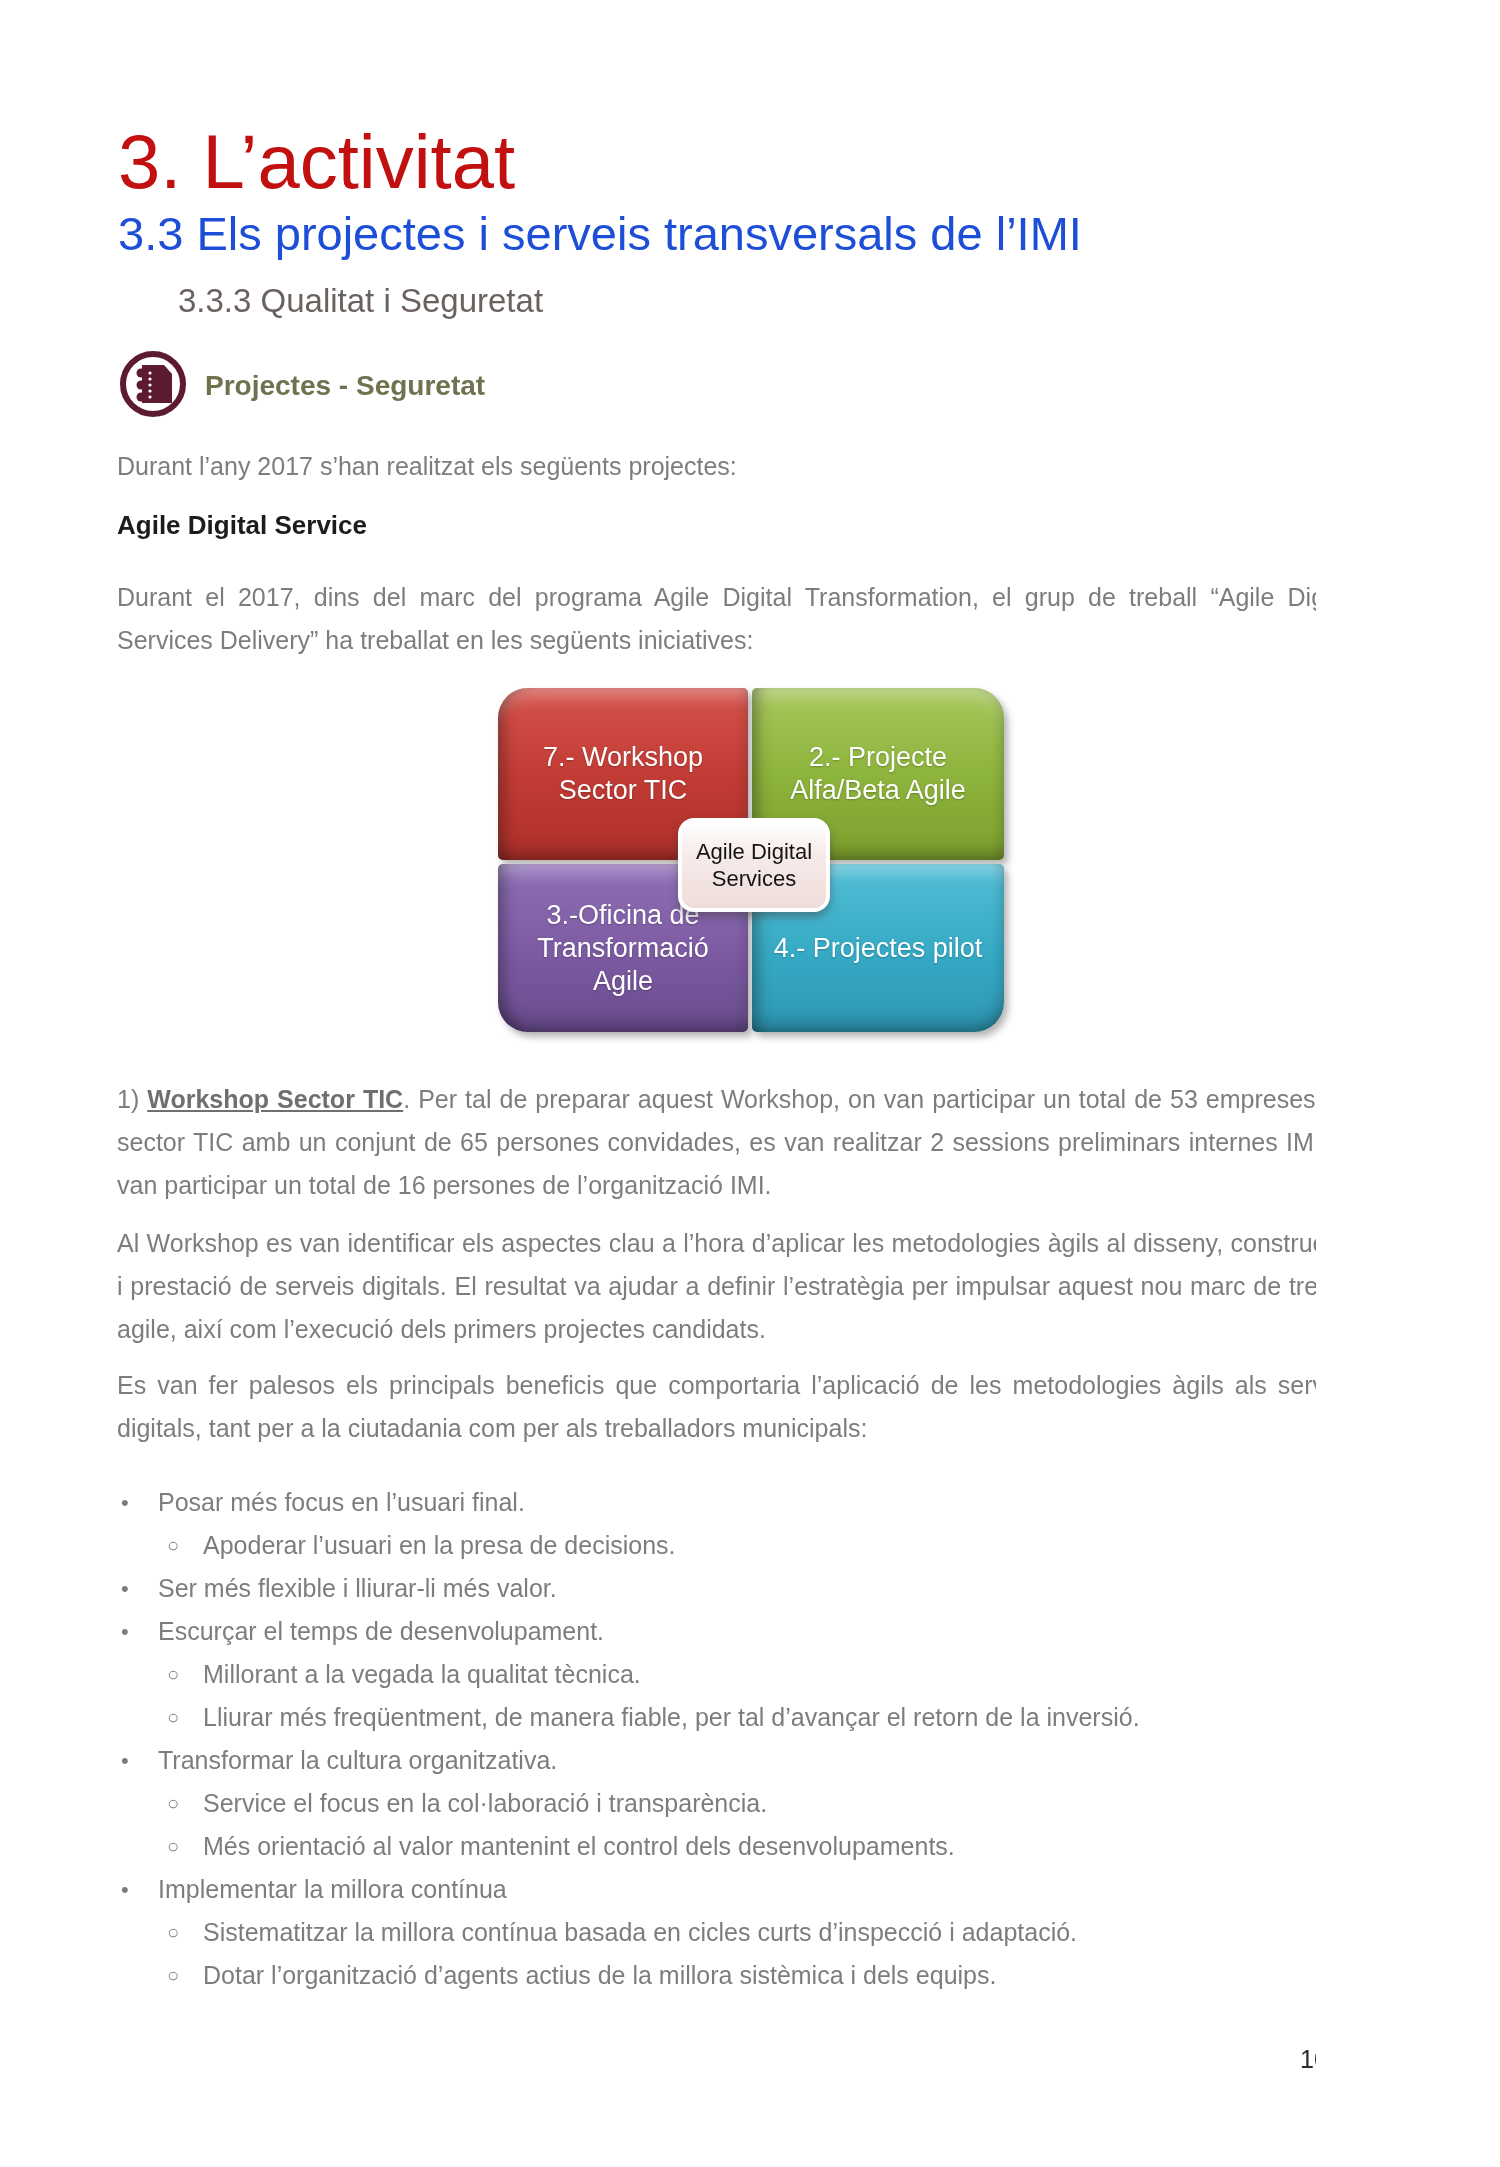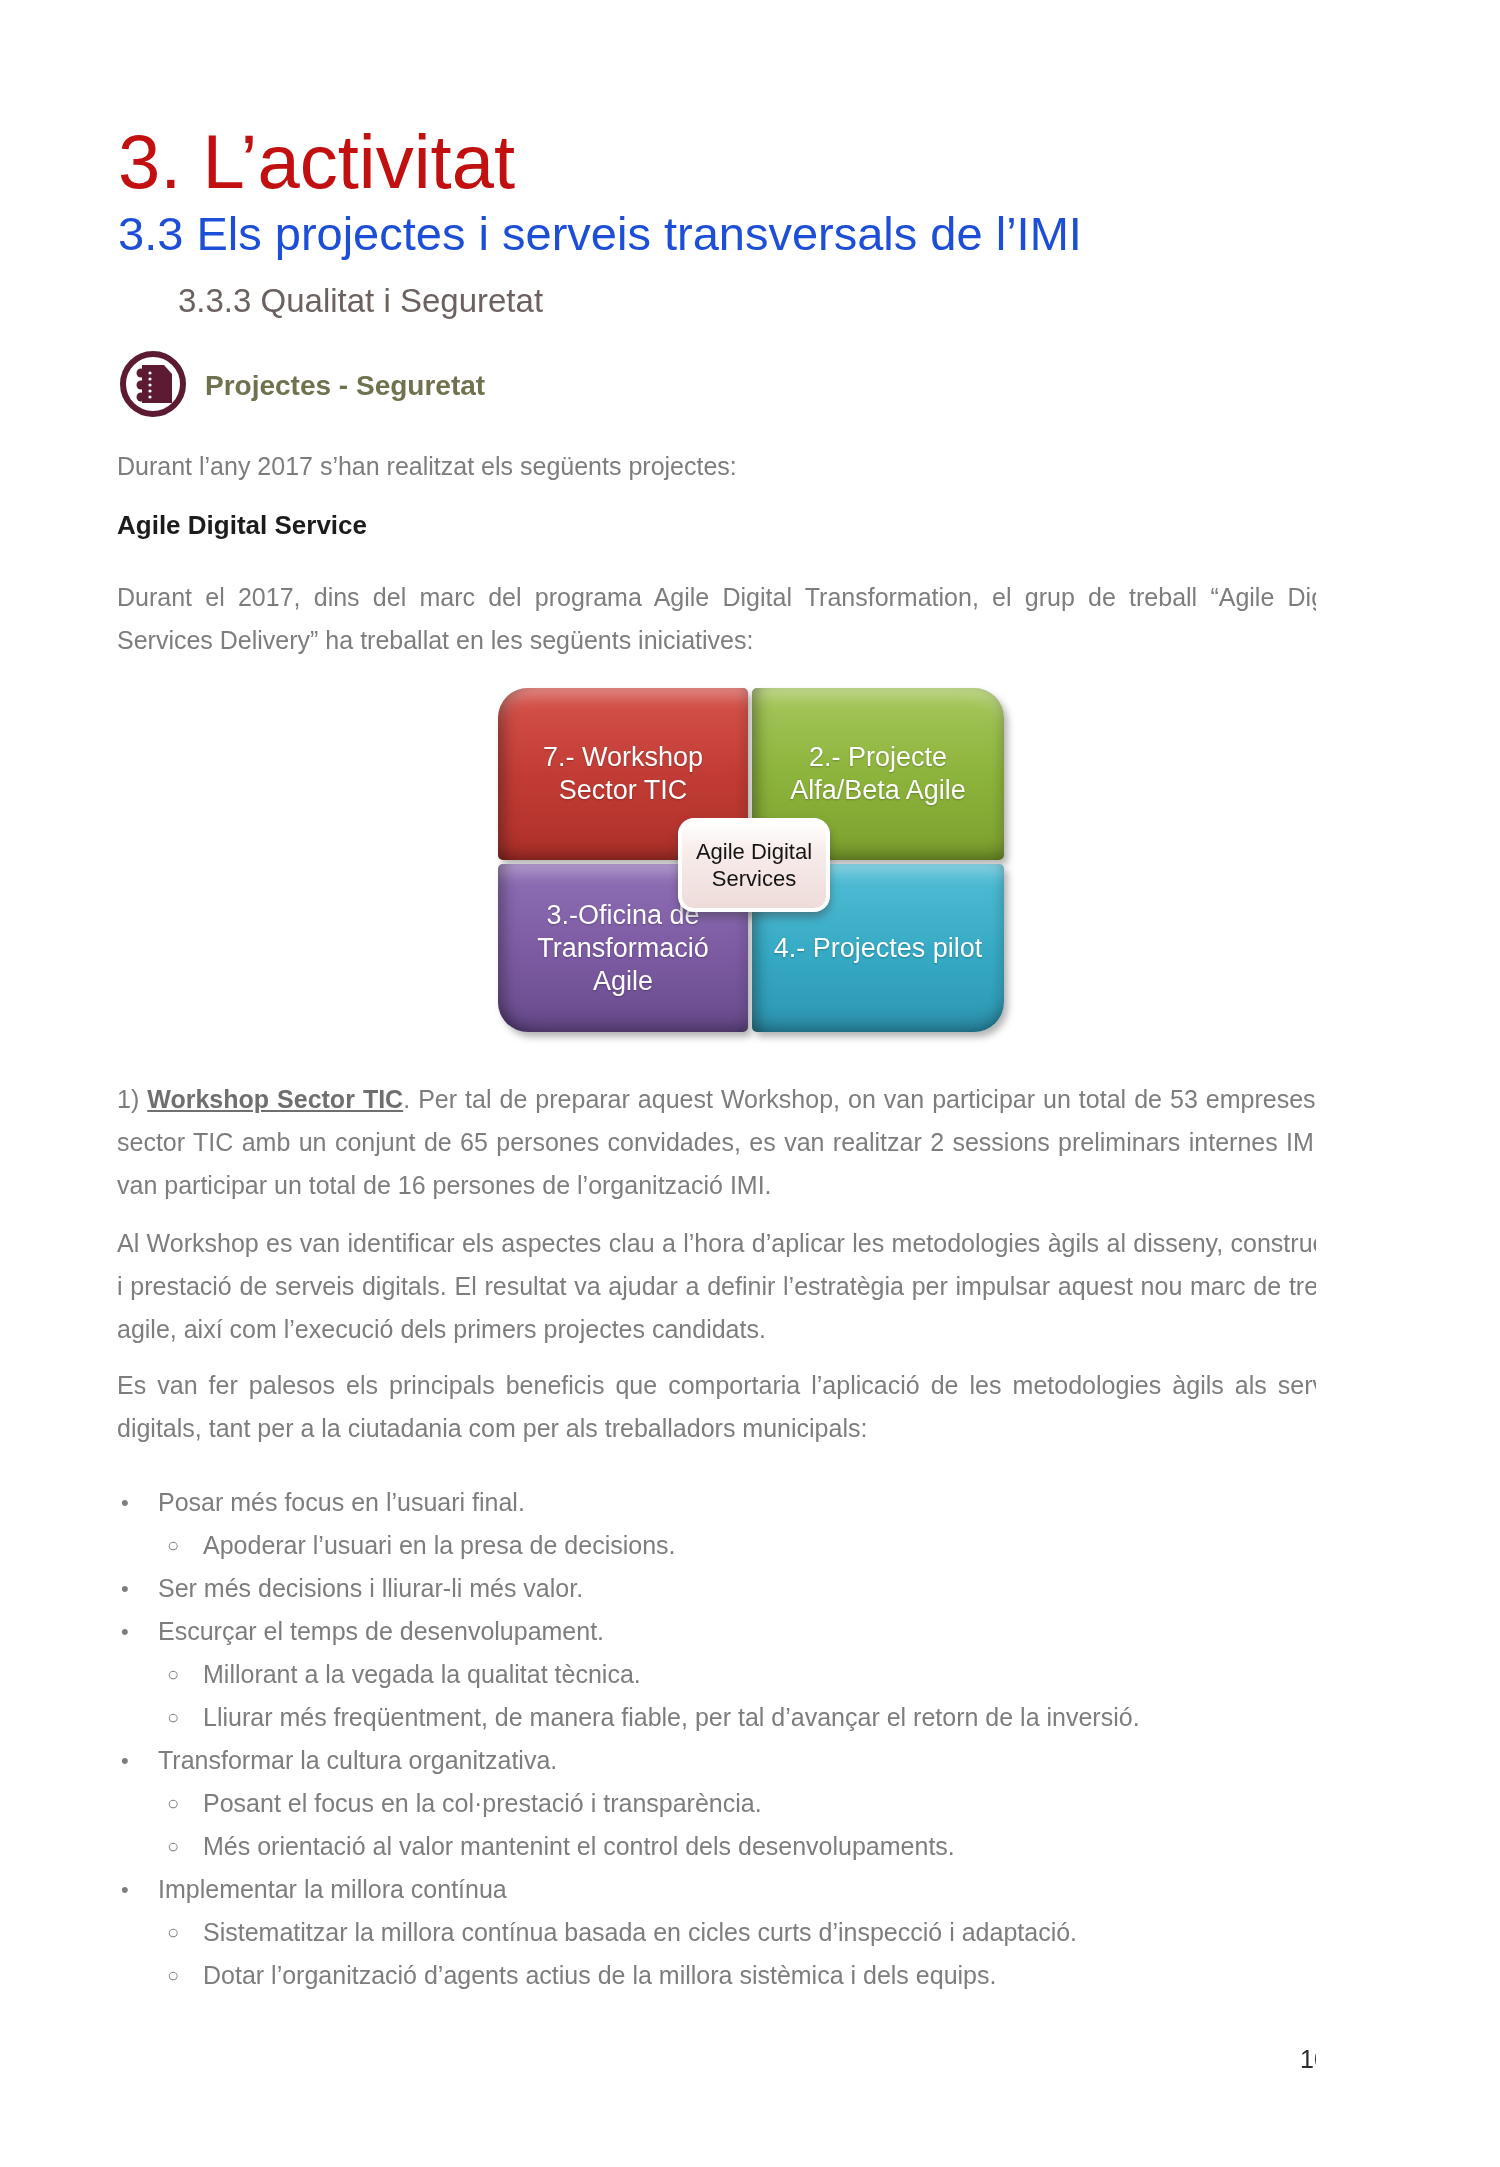--- a/index.html
+++ b/index.html
@@ -114,26 +114,26 @@
 
   <div class="abs body-text p2"><span>1) </span><span class="bold-underline">Workshop Sector TIC</span><span>. Per tal de preparar aquest Workshop, on van participar un total de 53 empreses del sector TIC amb un conjunt de 65 persones convidades, es van realitzar 2 sessions preliminars internes IMI on van participar un total de 16 persones de l’organització IMI.</span></div>
 
   <div class="abs body-text p3">Al Workshop es van identificar els aspectes clau a l’hora d’aplicar les metodologies àgils al disseny, construcció i prestació de serveis digitals. El resultat va ajudar a definir l’estratègia per impulsar aquest nou marc de treball agile, així com l’execució dels primers projectes candidats.</div>
 
   <div class="abs body-text p4">Es van fer palesos els principals beneficis que comportaria l’aplicació de les metodologies àgils als serveis digitals, tant per a la ciutadania com per als treballadors municipals:</div>
 
   <ul class="abs bullets" id="bullet-list">
       <li class="lv1"><span class="marker">•</span><span>Posar més focus en l’usuari final.</span></li>
       <li class="lv2"><span class="marker">○</span><span>Apoderar l’usuari en la presa de decisions.</span></li>
-      <li class="lv1"><span class="marker">•</span><span>Ser més decisions i lliurar-li més valor.</span></li>
+      <li class="lv1"><span class="marker">•</span><span>Ser més flexible i lliurar-li més valor.</span></li>
       <li class="lv1"><span class="marker">•</span><span>Escurçar el temps de desenvolupament.</span></li>
       <li class="lv2"><span class="marker">○</span><span>Millorant a la vegada la qualitat tècnica.</span></li>
       <li class="lv2"><span class="marker">○</span><span>Lliurar més freqüentment, de manera fiable, per tal d’avançar el retorn de la inversió.</span></li>
       <li class="lv1"><span class="marker">•</span><span>Transformar la cultura organitzativa.</span></li>
-      <li class="lv2"><span class="marker">○</span><span>Posant el focus en la col·prestació i transparència.</span></li>
+      <li class="lv2"><span class="marker">○</span><span>Service el focus en la col·laboració i transparència.</span></li>
       <li class="lv2"><span class="marker">○</span><span>Més orientació al valor mantenint el control dels desenvolupaments.</span></li>
       <li class="lv1"><span class="marker">•</span><span>Implementar la millora contínua</span></li>
       <li class="lv2"><span class="marker">○</span><span>Sistematitzar la millora contínua basada en cicles curts d’inspecció i adaptació.</span></li>
       <li class="lv2"><span class="marker">○</span><span>Dotar l’organització d’agents actius de la millora sistèmica i dels equips.</span></li>
     </ul>
 
   <div class="abs page-num">103</div>
 
 </div>
 

